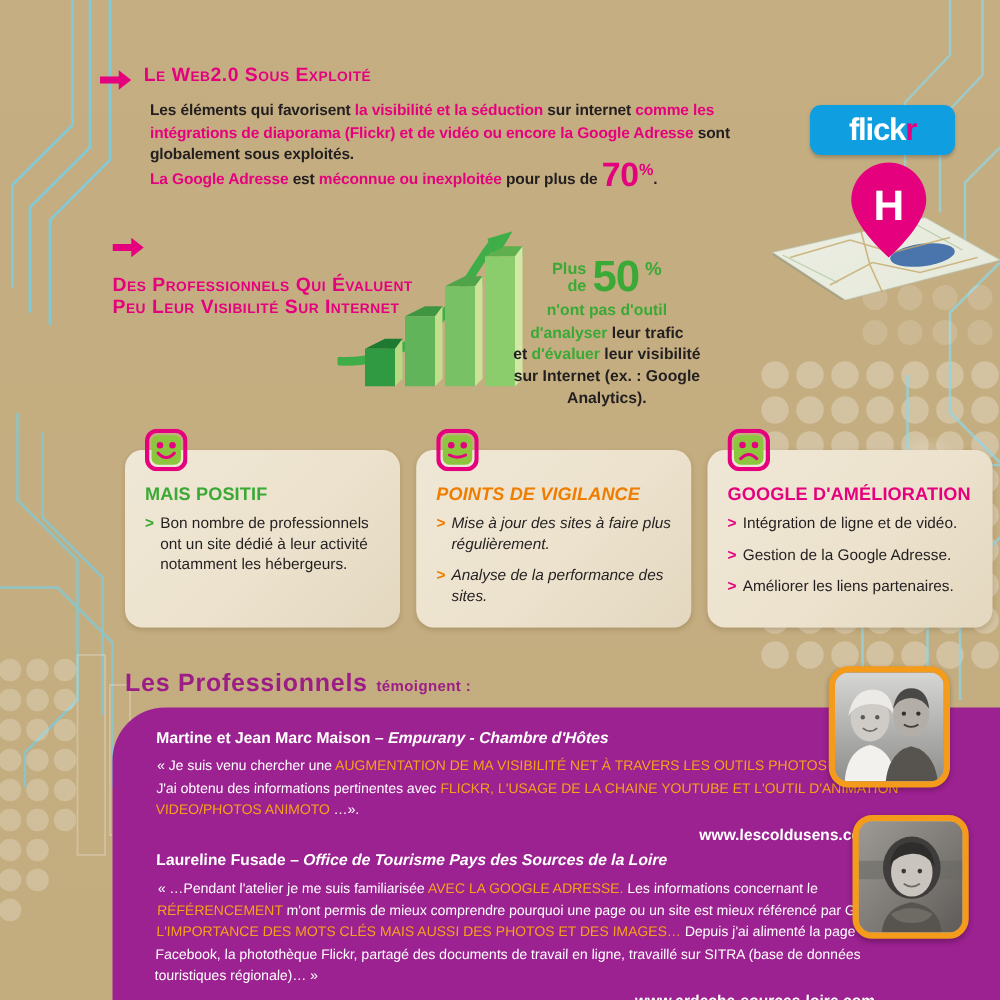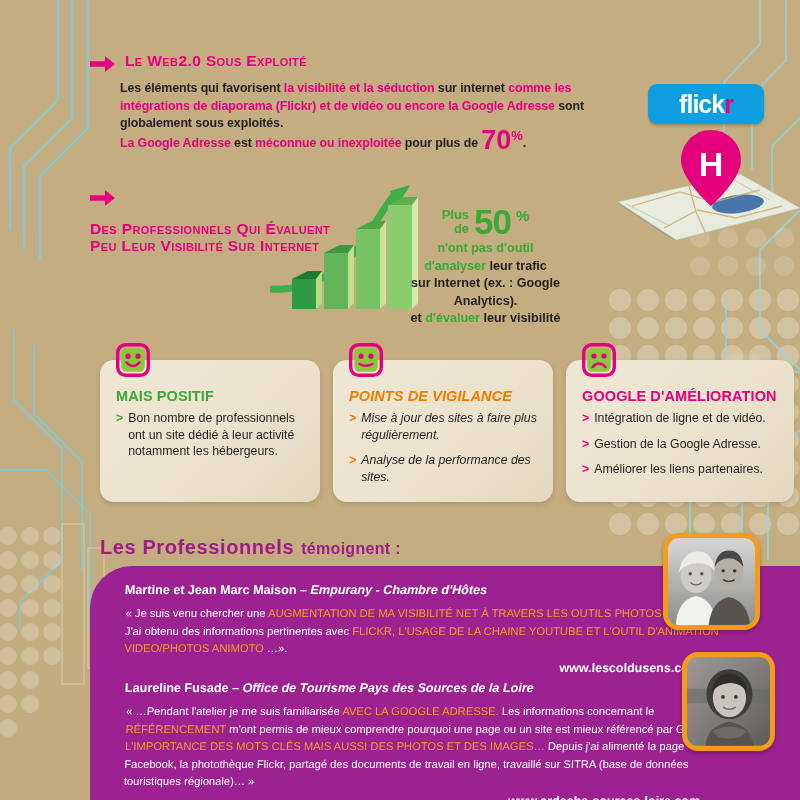--- a/index.html
+++ b/index.html
@@ -72,21 +72,21 @@
   .card-body { position:absolute; left:16px; top:50px; right:13px; }
   .bullet-row { display:flex; gap:5px; font-size:12.3px; line-height:16.5px; color:#231f20; margin-bottom:9px; }
   .chev { font-weight:bold; flex:0 0 auto; }
 
   
   #pro-heading {
     position:absolute; left:100px; top:536px;
     color:#9c1d86; font-size:20px; font-weight:bold; letter-spacing:.6px;
     display:flex; align-items:baseline; gap:7px;
   }
-  #pro-heading .sub { font-size:16px; letter-spacing:.3px; }
+  #pro-heading .sub { font-size:12px; letter-spacing:.3px; }
 
   #purple-panel {
     position:absolute; left:90px; top:566px; width:710px; height:234px;
     background:#9c2191;
     border-top-left-radius:42px;
     border-top-right-radius:0;
   }
   .testi { position:absolute; left:35px; width:600px; color:#fff; }
   .testi-name {
     font-size:12.6px; font-weight:bold; line-height:16px; margin-bottom:7px;
@@ -281,21 +281,21 @@
       <circle cx="784" cy="238" r="10"></circle>
     <circle cx="700" cy="266" r="10"></circle>
       <circle cx="728" cy="266" r="10"></circle>
       <circle cx="756" cy="266" r="10"></circle>
       <circle cx="784" cy="266" r="10"></circle>
   </g>
 </svg>
 
 <div id="page">
 
-  <div class="section-head" style="left:90px; top:52px;">
+  <div class="section-head" style="left:80px; top:52px;">
     <svg class="arrow-icon" viewBox="0 0 26 18">
       <path d="M0 6.2 h15 v-5 l10 7.8 -10 7.8 v-5 H0 z" fill="#e5007e"></path>
     </svg>
     <div class="section-title">Le Web2.0 sous exploité</div>
   </div>
 
   <div class="para" style="left:120px; top:80px; width:510px;">
     <span>Les éléments qui favorisent </span><span class="hl">la visibilité et la séduction</span><span> sur internet </span><span class="hl">comme les intégrations de diaporama (Flickr) et de vidéo ou encore la Google Adresse</span><span> sont globalement sous exploités.</span>
   </div>
 
@@ -385,24 +385,24 @@
         <div>Plus</div>
         <div>de</div>
       </div>
       <div id="stat-50">50</div>
       <div id="stat-pct">%</div>
     </div>
     <div class="green">n'ont pas d'outil</div>
     <div>
       <span class="green">d'analyser</span><span> leur trafic</span>
     </div>
-    <div>sur Internet (ex. : Google Analytics).</div>
     <div>
       <span>et </span><span class="green">d'évaluer</span><span> leur visibilité</span>
     </div>
+    <div>sur Internet (ex. : Google Analytics).</div>
   </div>
 
   <div class="card" style="left:100px; width:220px;">
     <svg class="card-icon" viewBox="0 0 34 34">
       <rect x="1.7" y="1.7" width="30.6" height="30.6" rx="8" fill="none" stroke="#e5007e" stroke-width="3.4"></rect>
       <rect x="5.2" y="5.2" width="23.6" height="23.6" rx="5.5" fill="#8cc63f"></rect>
       <circle cx="12" cy="13.2" r="2.6" fill="#e5007e"></circle>
         <circle cx="22" cy="13.2" r="2.6" fill="#e5007e"></circle>
       <path d="M10.5 19.5 Q17 26.5 23.5 19.5" stroke="#e5007e" stroke-width="2.4" fill="none" stroke-linecap="round"></path>
     </svg>

